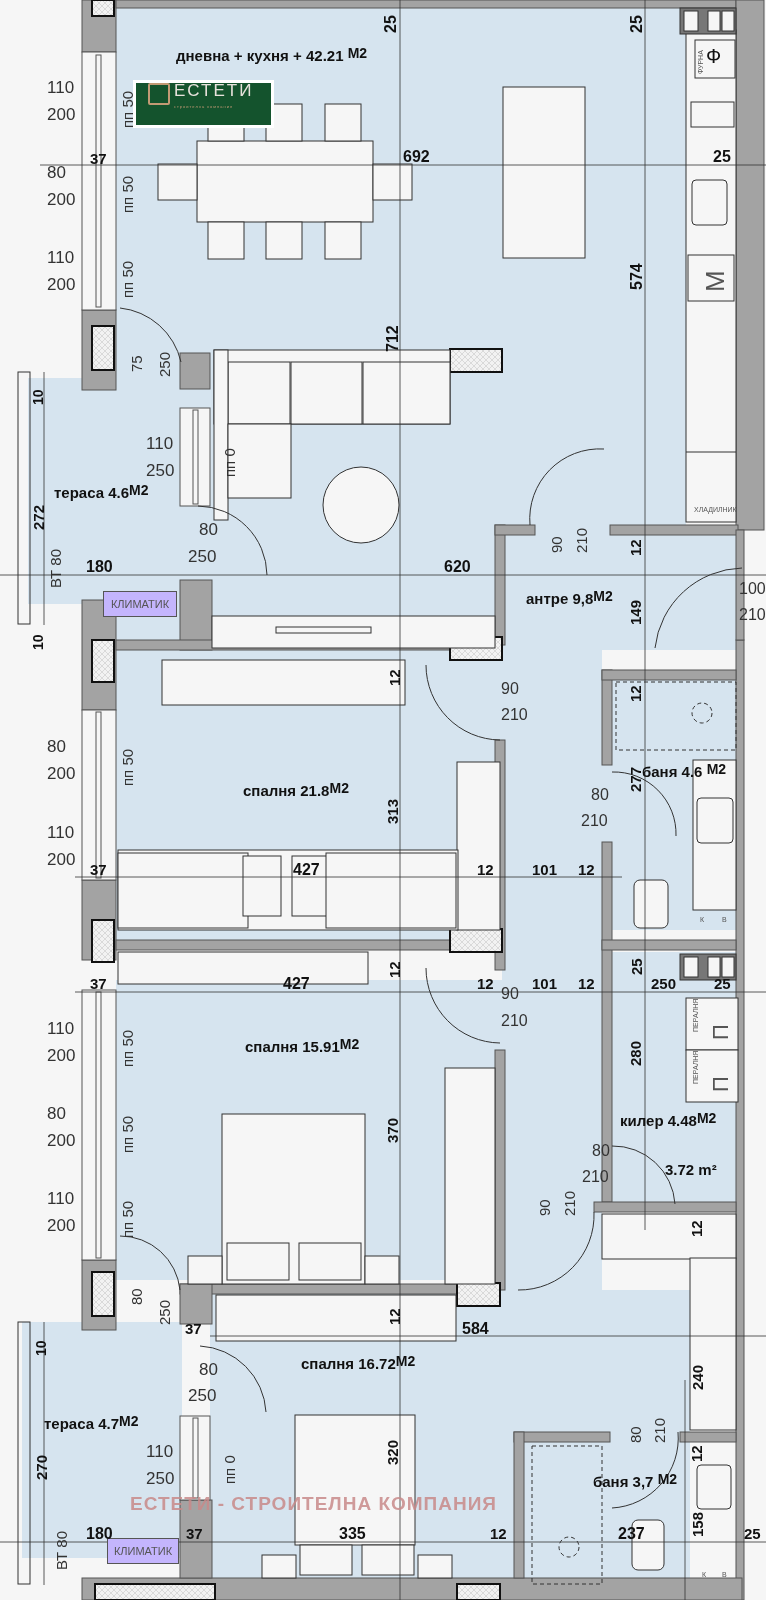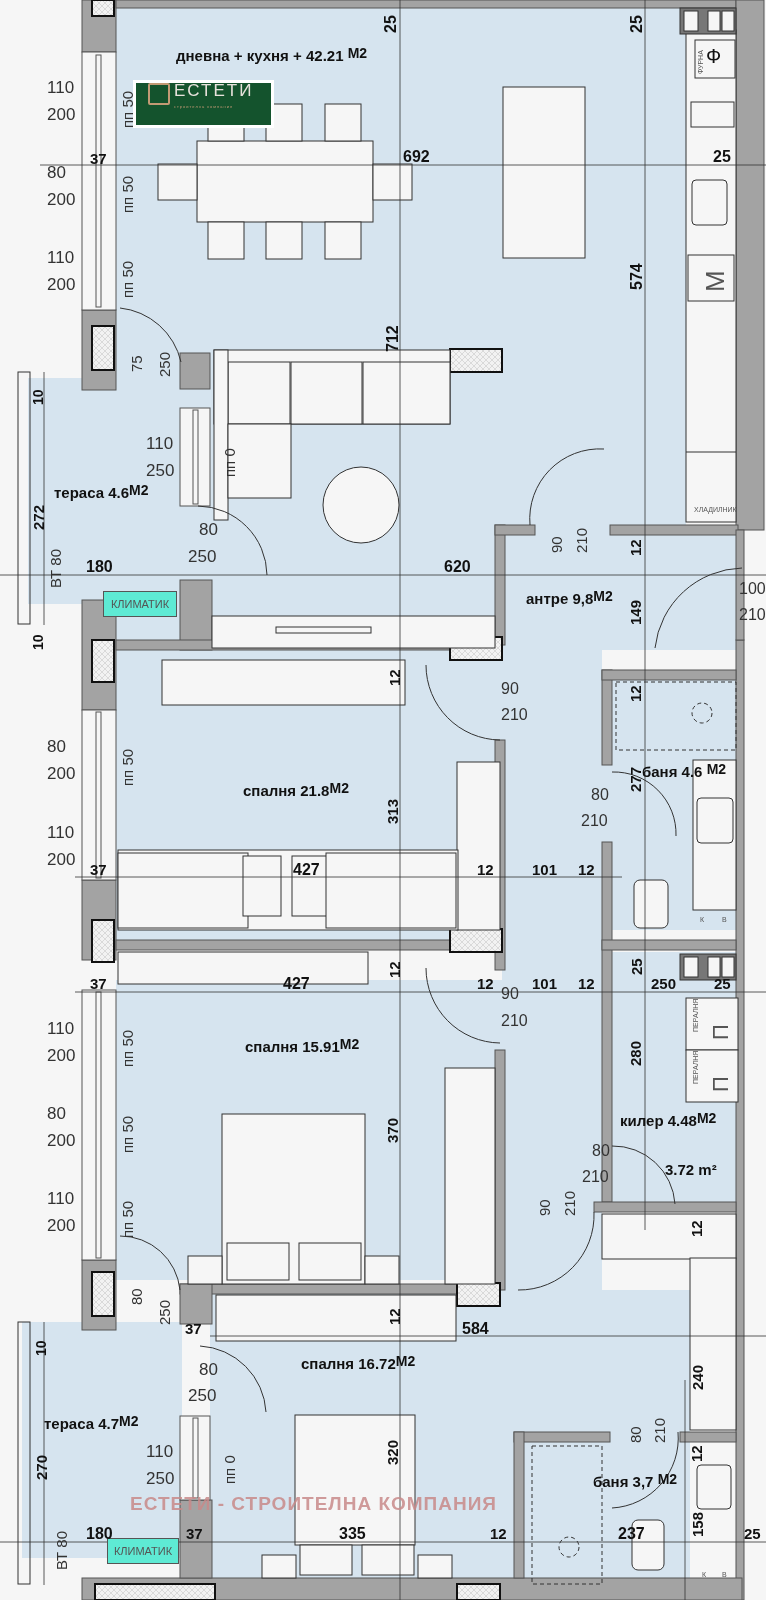--- a/index.html
+++ b/index.html
@@ -5,21 +5,21 @@
   html, body { margin:0; padding:0; background:#f6f6f6; }
   body { width:766px; height:1600px; position:relative; overflow:hidden; font-family:"Liberation Sans", sans-serif; }
   #plan { position:absolute; left:0; top:0; width:766px; height:1600px; }
   .lbl { position:absolute; white-space:nowrap; color:#111; font-family:"Liberation Sans", sans-serif; }
   .room { font-weight:bold; font-size:15px; }
   .room sup { font-size:14px; vertical-align:top; position:relative; top:-2px; }
   .dim { font-weight:bold; font-size:16px; }
   .thin { font-size:17px; color:#333; font-weight:normal; }
   .v { transform:rotate(-90deg); transform-origin:left top; }
   .tiny { font-size:7px; color:#555; }
-  .klim { position:absolute; background:#5eead4; border:1px solid #555; color:#555; font-size:11px; text-align:center; line-height:24px; }
+  .klim { position:absolute; background:#c4b5fd; border:1px solid #555; color:#555; font-size:11px; text-align:center; line-height:24px; }
   .logo { position:absolute; left:133px; top:80px; width:135px; height:42px; background:#14532d; border:3px solid #fff; box-sizing:content-box; display:flex; }
   .logo .mark { width:22px; height:22px; margin-left:12px; border:2px solid #c29a74; border-radius:2px; box-sizing:border-box; }
   .logo .name { color:#e8e2dc; font-size:17px; letter-spacing:2px; margin-left:4px; line-height:16px; }
   .logo .sub { color:#c29a74; font-size:4px; display:block; letter-spacing:1px; }
   .watermark { position:absolute; left:130px; top:1493px; color:#c98a8a; font-weight:bold; font-size:19px; letter-spacing:1px; opacity:.85; }
 </style>
 </head>
 <body>
 
 <svg id="plan" viewBox="0 0 766 1600" xmlns="http://www.w3.org/2000/svg">

